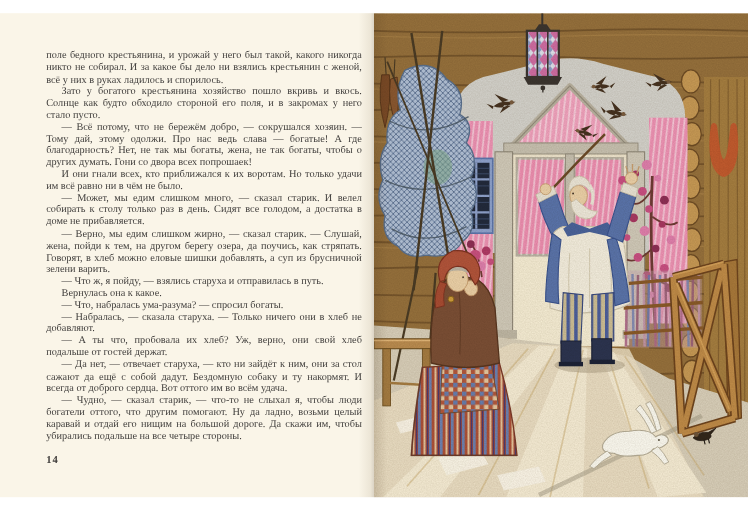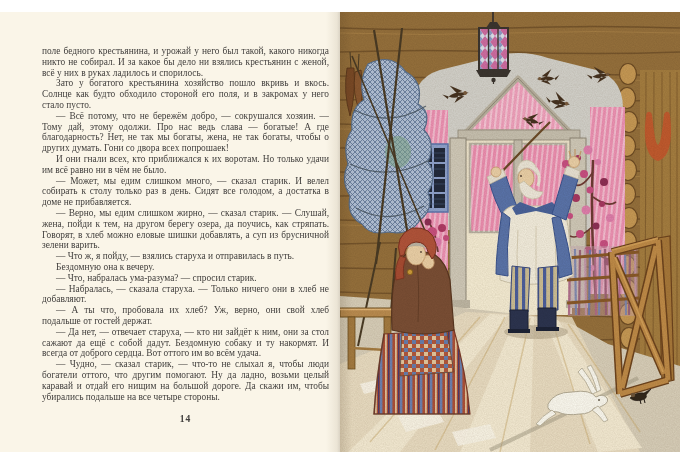--- a/index.html
+++ b/index.html
@@ -6,39 +6,39 @@
   .stage { position:relative; width:680px; height:466px; background:#ffffff; overflow:hidden;
            font-family:"Liberation Serif", serif; }
   .page-left { position:absolute; left:0; top:12px; width:340px; height:440px; background:#faf5e8; }
   .page-right { position:absolute; left:340px; top:12px; width:340px; height:440px; background:#faf5e8; }
   .page-right svg { display:block; }
   .gutter { position:absolute; left:326px; top:12px; width:26px; height:440px; pointer-events:none;
             background:linear-gradient(to right, rgba(0,0,0,0) 0%, rgba(110,88,52,.10) 42%, rgba(70,50,25,.16) 52%, rgba(0,0,0,0) 100%); }
   .text-block { position:absolute; left:42px; top:34px; width:287px; }
   .para { margin:0; font-size:9.4px; line-height:10.8px; color:#403e3c; text-align:justify; }
   .para.indent { text-indent:14px; }
-  .page-number { position:absolute; left:42px; top:401px; width:287px; text-align:center;
+  .page-number { position:absolute; left:42px; top:401px; width:287px; 
                  font-size:9.6px; color:#403e3c; letter-spacing:1px;font-weight:bold; }
 </style>
 </head>
 <body>
 
 <div class="stage">
 
   <div class="page-left">
     <div class="text-block">
         <p class="para">поле бедного крестьянина, и урожай у него был такой, какого никогда никто не собирал. И за какое бы дело ни взялись крестьянин с женой, всё у них в руках ладилось и спорилось.</p>
         <p class="para indent">Зато у богатого крестьянина хозяйство пошло вкривь и вкось. Солнце как будто обходило стороной его поля, и в закромах у него стало пусто.</p>
         <p class="para indent">— Всё потому, что не бережём добро, — сокрушался хозяин. — Тому дай, этому одолжи. Про нас ведь слава — богатые! А где благодарность? Нет, не так мы богаты, жена, не так богаты, чтобы о других думать. Гони со двора всех попрошаек!</p>
         <p class="para indent">И они гнали всех, кто приближался к их воротам. Но только удачи им всё равно ни в чём не было.</p>
         <p class="para indent">— Может, мы едим слишком много, — сказал старик. И велел собирать к столу только раз в день. Сидят все голодом, а достатка в доме не прибавляется.</p>
         <p class="para indent">— Верно, мы едим слишком жирно, — сказал старик. — Слушай, жена, пойди к тем, на другом берегу озера, да поучись, как стряпать. Говорят, в хлеб можно еловые шишки добавлять, а суп из брусничной зелени варить.</p>
         <p class="para indent">— Что ж, я пойду, — взялись старуха и отправилась в путь.</p>
-        <p class="para indent">Бездомную она к вечеру.</p>
-        <p class="para indent">— Что, набралась ума-разума? — спросил старик.</p>
+        <p class="para indent">Вернулась она к какое.</p>
+        <p class="para indent">— Что, набралась ума-разума? — спросил богаты.</p>
         <p class="para indent">— Набралась, — сказала старуха. — Только ничего они в хлеб не добавляют.</p>
         <p class="para indent">— А ты что, пробовала их хлеб? Уж, верно, они свой хлеб подальше от гостей держат.</p>
         <p class="para indent">— Да нет, — отвечает старуха, — кто ни зайдёт к ним, они за стол сажают да ещё с собой дадут. Бездомную собаку и ту накормят. И всегда от доброго сердца. Вот оттого им во всём удача.</p>
         <p class="para indent">— Чудно́, — сказал старик, — что-то не слыхал я, чтобы люди богатели оттого, что другим помогают. Ну да ладно, возьми целый каравай и отдай его нищим на большой дороге. Да скажи им, чтобы убирались подальше на все четыре стороны.</p>
       </div>
     <div class="page-number">14</div>
   </div>
 
   <div class="page-right">
   <svg width="340" height="440" viewBox="0 0 340 440" role="img" aria-label="Цветная иллюстрация: у розового крыльца бревенчатой избы старик в синей поддёвке машет хворостиной на воробьёв, старуха в красном платке сидит на лавке, подперев щёку; слева висит рыболовная сеть, справа открытая калитка, по светлой дорожке бежит белый заяц; сверху висит фонарь.">

